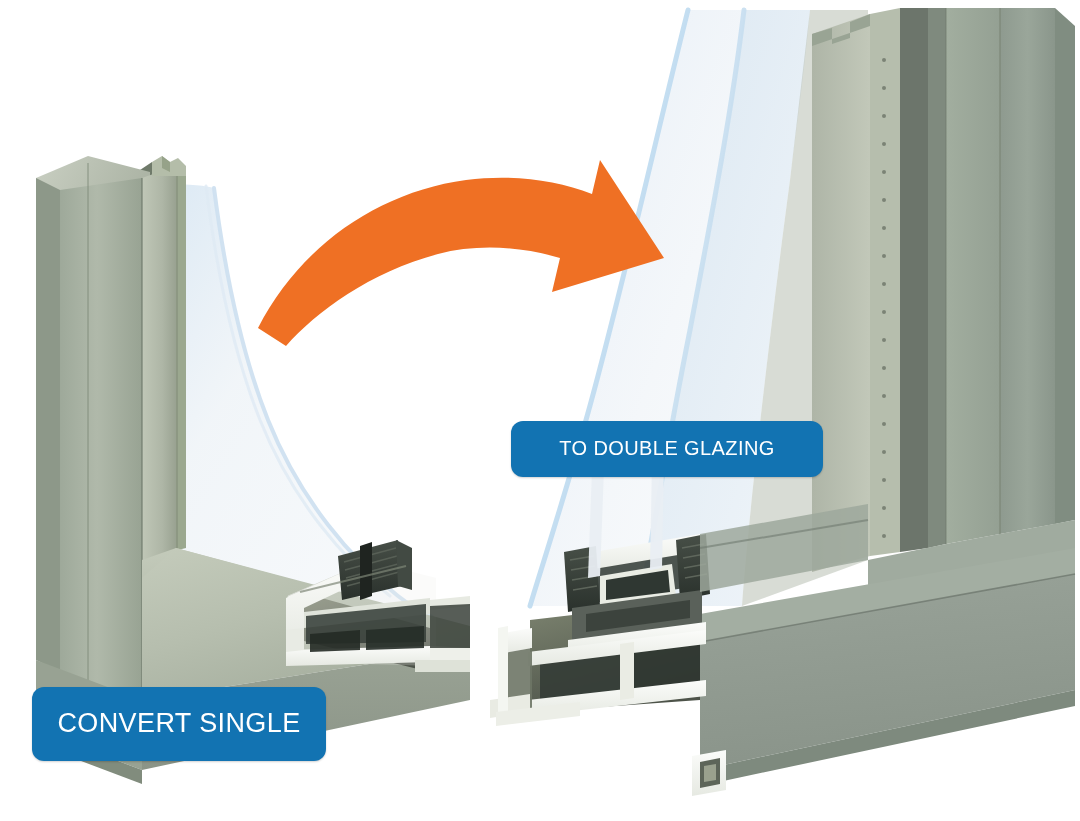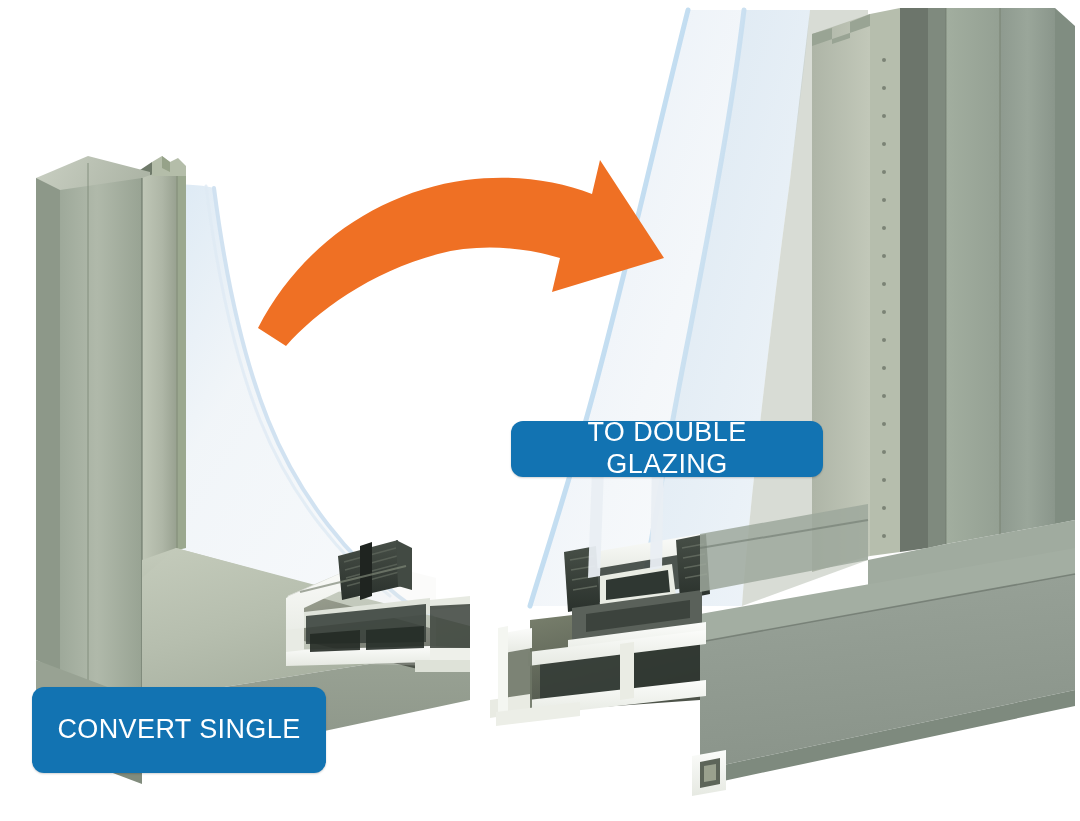--- a/index.html
+++ b/index.html
@@ -37,30 +37,30 @@
     letter-spacing: 0.4px;
     line-height: 1.18;
     font-weight: 400;
     box-shadow: 0 1px 2px rgba(0,0,0,0.18);
     user-select: none;
   }
   #badge-convert {
     left: 32px;
     top: 687px;
     width: 294px;
-    height: 86px;
+    height: 74px;
     font-size: 27px;
     padding: 0 14px;
   }
   #badge-double {
     left: 511px;
     top: 421px;
     width: 312px;
     height: 56px;
-    font-size: 27px;
+    font-size: 20px;
     padding: 0 16px;
   }
   .badge-text {
     display: block;
     width: 100%;
   }
 </style>
 </head>
 <body>
 

